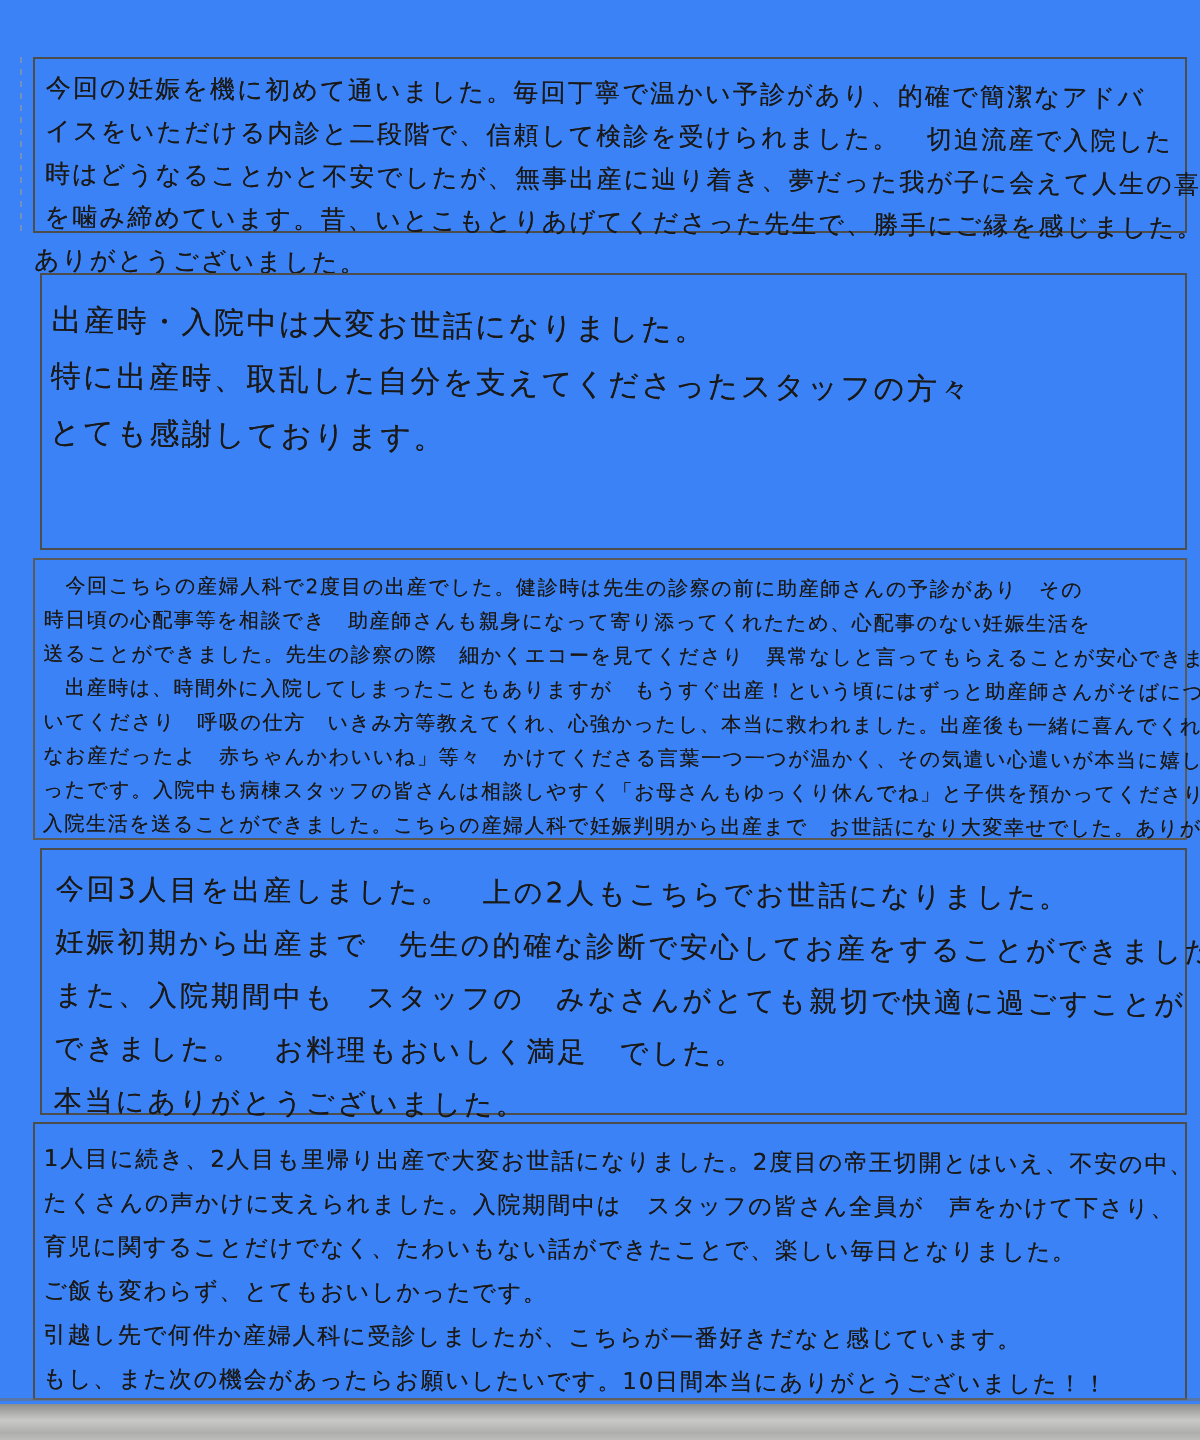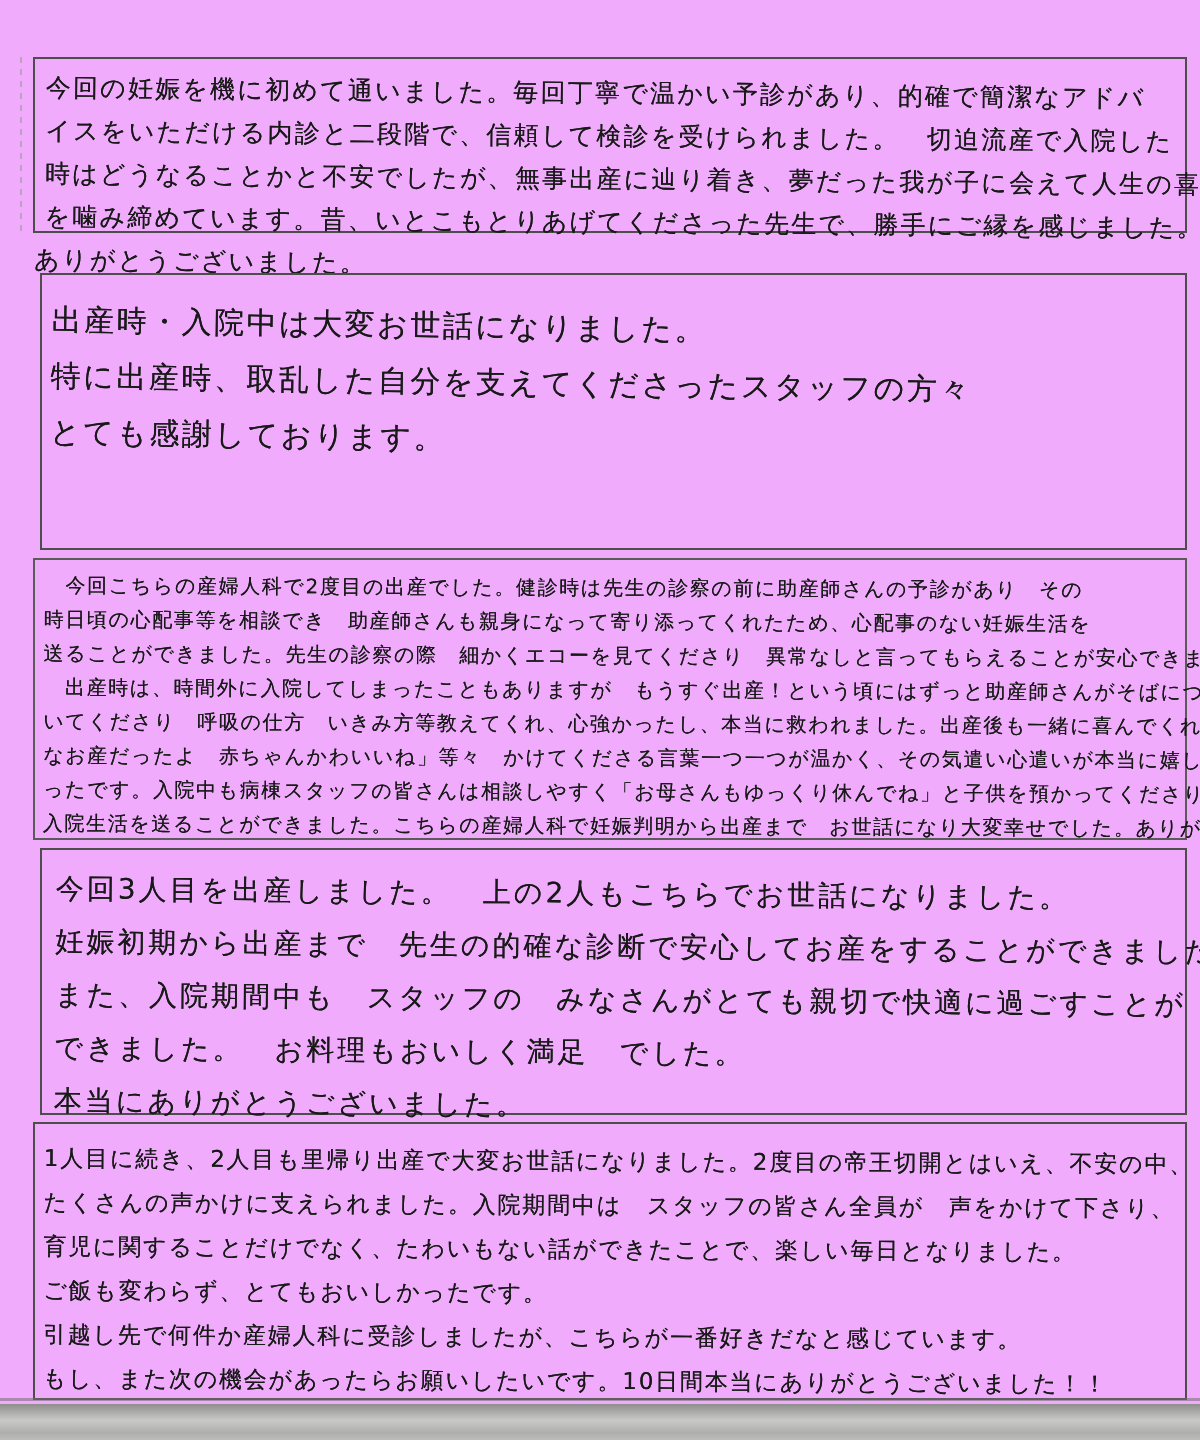--- a/index.html
+++ b/index.html
@@ -4,21 +4,21 @@
 <style>
   html, body {
     margin: 0;
     padding: 0;
     background: #ffffff;
   }
   .page {
     position: relative;
     width: 1200px;
     height: 1440px;
-    background: #f0abfc;
+    background: #3b82f6;
     overflow: hidden;
     font-family: "DejaVu Sans", sans-serif;
     color: #1b1b1b;
   }
   
   .frame {
     position: absolute;
     border: 2px solid #4d4d4b;
     box-sizing: border-box;
     background: transparent;

